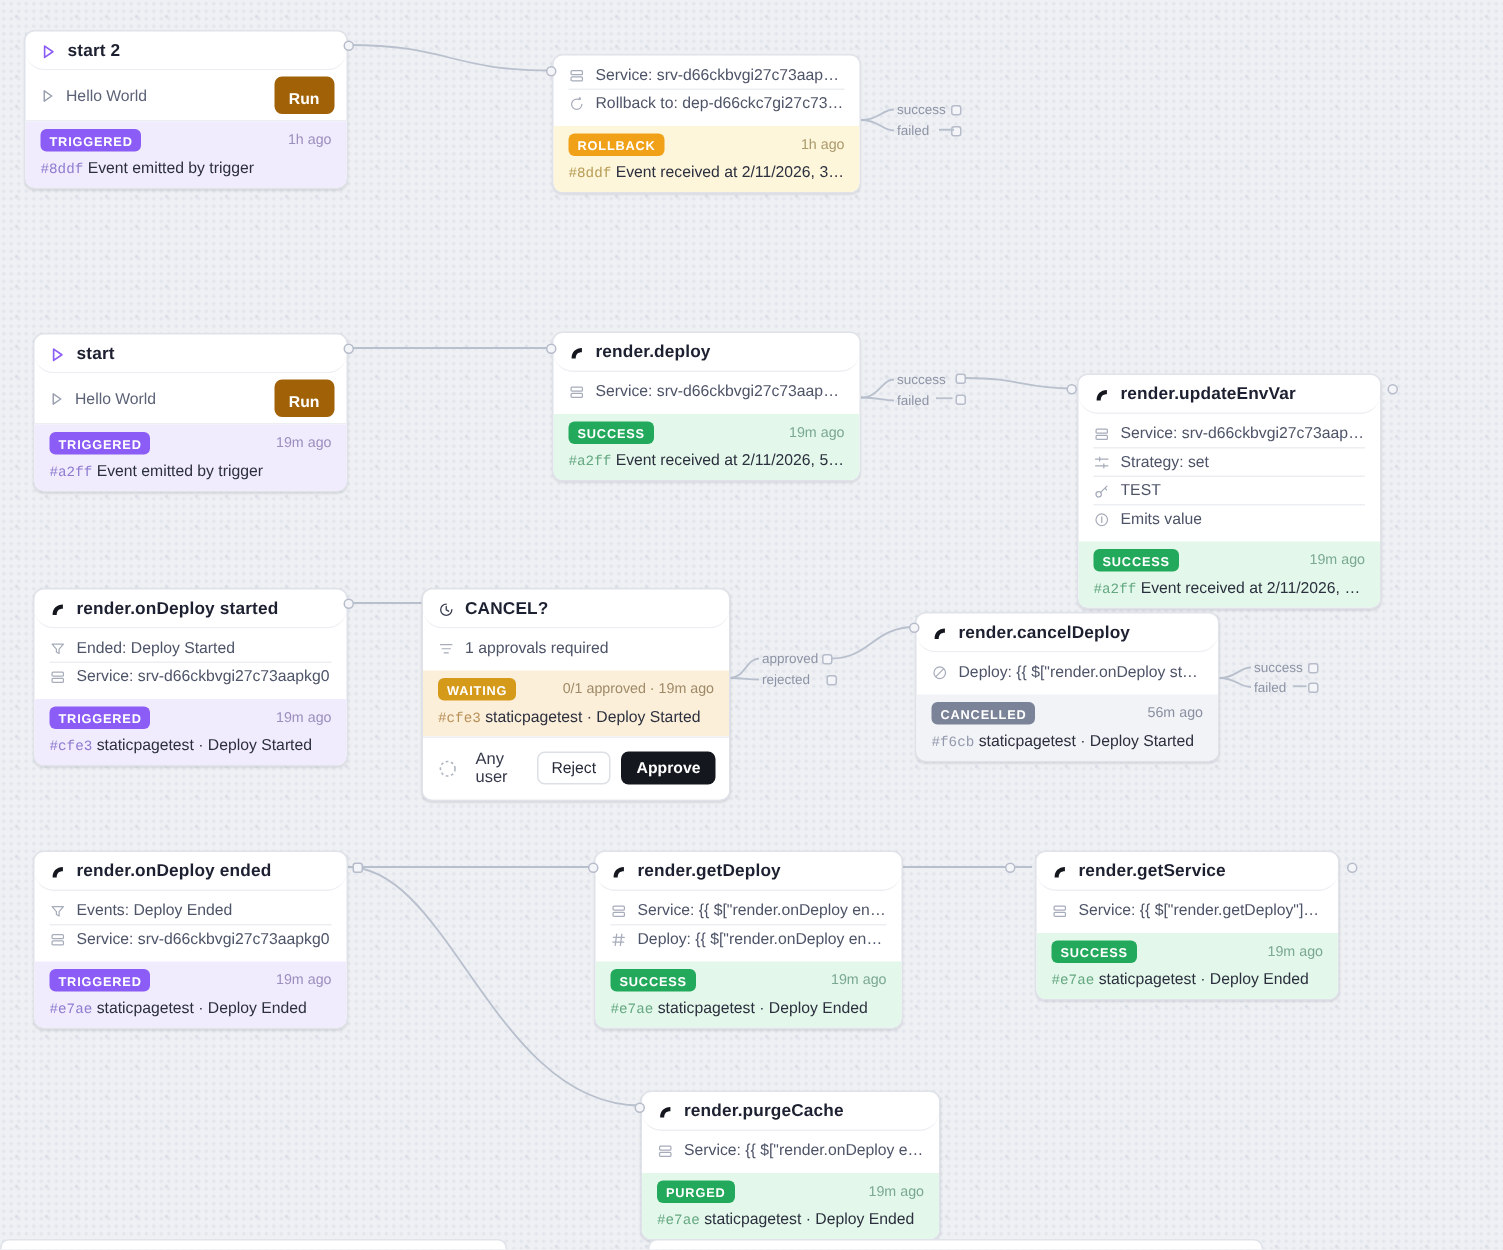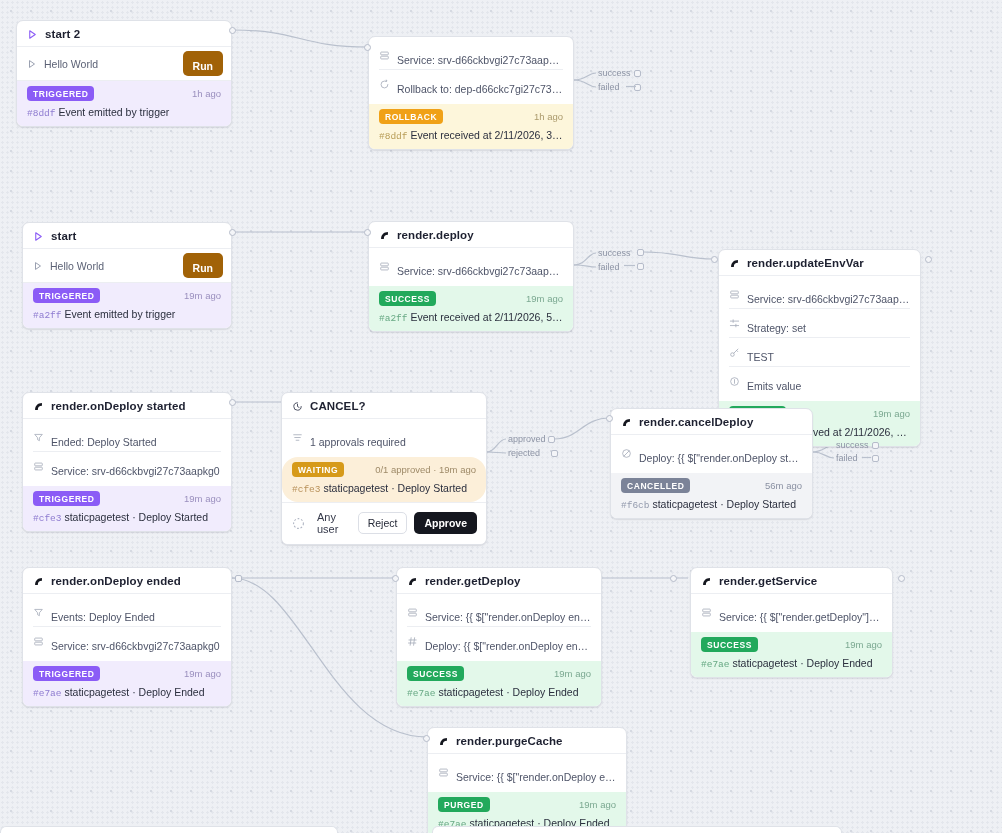--- a/index.html
+++ b/index.html
@@ -27,33 +27,34 @@
     background: #ffffff;
     border: 1px solid #dfe2e8;
     border-radius: 7px;
     box-shadow: 0 1px 2px rgba(20,25,40,.06), 0 1px 1px rgba(20,25,40,.04);
     overflow: hidden;
   }
   .node-head {
     display: flex; align-items: center; gap: 7px;
     padding: 7px 10px 6px 10px;
     border-bottom: 1px solid #eceef2;
+    border-radius: 13px;
   }
   .node-title {
     font-size: 11.5px; font-weight: bold; color: #1d2030;
     letter-spacing: .1px; white-space: nowrap;
   }
   .node-body { padding: 4px 10px 6px 10px; }
   .row {
     display: flex; align-items: center; gap: 7px;
     padding: 3px 0;
     font-size: 10.5px; color: #4e5468;
     white-space: nowrap; overflow: hidden;
   }
-  .row .rtext { overflow: hidden; text-overflow: ellipsis; white-space: nowrap; margin-top: 10px; }
+  .row .rtext { overflow: hidden; text-overflow: ellipsis; white-space: nowrap; }
   .row-sep { border-bottom: 1px solid #eceef2; }
 
   
   .run-row {
     display: flex; align-items: center; justify-content: space-between;
     padding: 4px 8px 4px 10px;
     border-bottom: 1px solid #eceef2;
   }
   .run-row .left { display: flex; align-items: center; gap: 7px; font-size: 10.5px; color: #5c6276; }
   .run-btn {
@@ -80,21 +81,21 @@
 
   .s-purple { background: #f1ecfd; }
   .s-purple .hash { color: #8e7bd0; }
   .s-purple .when { color: #9a8fbe; }
   .s-green  { background: #e3f8ea; }
   .s-green  .hash { color: #66a883; }
   .s-green  .when { color: #7ba891; }
   .s-yellow { background: #fdf6db; }
   .s-yellow .hash { color: #b79c55; }
   .s-yellow .when { color: #ab9a6c; }
-  .s-orange { background: #fcefd9; border-radius: 16px; }
+  .s-orange { background: #fcefd9; }
   .s-orange .hash { color: #b8915a; }
   .s-orange .when { color: #9e8a68; font-size: 9.5px; }
   .s-gray   { background: #f2f3f6; }
   .s-gray   .hash { color: #939aad; }
   .s-gray   .when { color: #8a90a2; }
 
   .b-triggered { background: #8b5cf6; }
   .b-success   { background: #22a95c; }
   .b-rollback  { background: #f0a117; }
   .b-waiting   { background: #d69a1a; }

